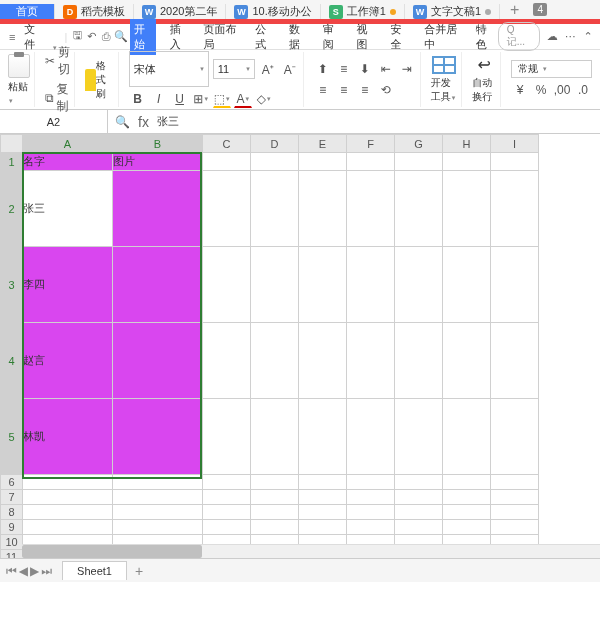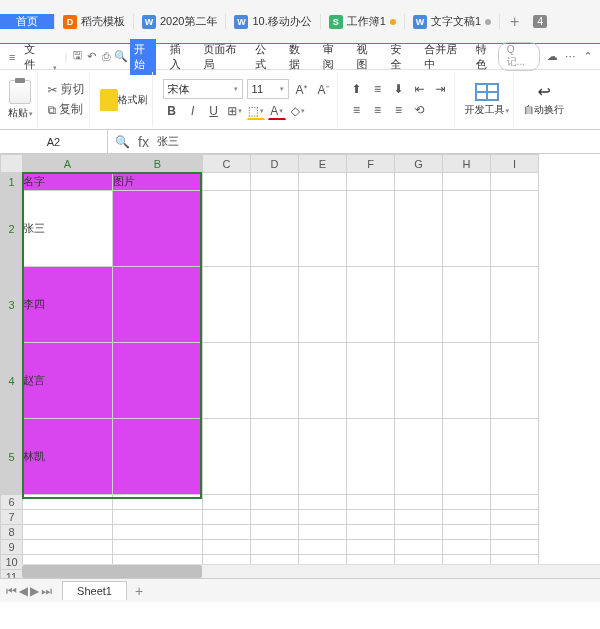--- a/index.html
+++ b/index.html
@@ -1,17 +1,17 @@
 <!DOCTYPE html>
 <html><head>
 <meta charset="utf-8">
 <style>
 *{margin:0;padding:0;box-sizing:border-box;font-family:"Microsoft YaHei",Arial,sans-serif}
 body{width:600px;height:629px;background:#fff;overflow:hidden;font-size:12px;color:#333}
-.tabbar{display:flex;height:44px;background:#f5f5f5;border-bottom:1px solid #ef4444;align-items:center}
+.tabbar{display:flex;height:24px;background:#f5f5f5;border-bottom:5px solid #ef4444;align-items:flex-end}
 .tab{display:flex;align-items:center;padding:0 8px;gap:4px;border-right:1px solid #e0e0e0;font-size:11px;cursor:pointer;white-space:nowrap}
 .tab.home{background:#417ff9;color:#fff;font-weight:500;padding:0 16px}
 .tab-icon{width:14px;height:14px;border-radius:2px;display:flex;align-items:center;justify-content:center;font-size:9px;color:#fff;font-weight:bold}
 .ic-dao{background:#f56c00}.ic-w{background:#4a89dc}.ic-s{background:#3cb371}
 .tab-dot{width:6px;height:6px;border-radius:50%;background:#f5a623}
 .tab-dot.g{background:#aaa}
 .tab-plus{padding:0 10px;color:#888;font-size:16px}
 .tab-count{background:#888;color:#fff;border-radius:2px;padding:1px 4px;font-size:10px;margin:auto 4px}
 .menubar{display:flex;height:26px;align-items:center;border-bottom:1px solid #e0e0e0;padding:0 6px;gap:2px;font-size:11px}
 .menu-file{display:flex;align-items:flex-end;gap:10px;padding:0 4px;cursor:pointer}
@@ -26,21 +26,21 @@
 .rgroup{display:flex;flex-direction:column;justify-content:center;gap:2px;padding:0 4px;border-right:1px solid #eee}
 .rgroup:last-child{border-right:none}
 .paste-btn{display:flex;flex-direction:column;align-items:center;gap:2px;cursor:pointer;font-size:10px}
 .paste-ico{width:22px;height:24px;background:linear-gradient(#fff,#f0f0f0);border:1px solid #ccc;border-radius:2px;position:relative}
 .paste-ico::before{content:"";position:absolute;top:-3px;left:5px;width:10px;height:5px;background:#888;border-radius:1px}
 .rcol{display:flex;flex-direction:column;gap:3px;justify-content:center}
 .rrow{display:flex;gap:4px;align-items:center;font-size:10px}
 .cut-ico,.copy-ico{display:flex;gap:3px;align-items:center;cursor:pointer;color:#555}
 .brush{display:flex;flex-direction:row;align-items:center;font-size:10px;cursor:pointer}
 .brush-ico{width:18px;height:22px;background:#f5d020;border-radius:2px 2px 0 0}
-.font-sel{border:1px solid #ccc;height:20px;padding:0 4px;font-size:11px;min-width:80px;display:flex;align-items:center;justify-content:space-between;cursor:pointer}
+.font-sel{border:1px solid #ccc;height:36px;padding:0 4px;font-size:11px;min-width:80px;display:flex;align-items:center;justify-content:space-between;cursor:pointer}
 .size-sel{border:1px solid #ccc;height:20px;padding:0 4px;font-size:11px;width:42px;display:flex;align-items:center;justify-content:space-between;cursor:pointer}
 .fbtns{display:flex;gap:3px}
 .fbtn{width:18px;height:18px;display:flex;align-items:center;justify-content:center;cursor:pointer;font-size:12px;color:#555;border:1px solid transparent}
 .dd{font-size:7px;color:#888;margin-left:1px}
 .merge-btn{display:flex;flex-direction:column;align-items:center;gap:2px;cursor:pointer;font-size:10px}
 .merge-ico{width:24px;height:18px;border:1px solid #5b9bd5;display:grid;grid-template-columns:1fr 1fr}
 .merge-ico span{border:0.5px solid #5b9bd5}
 .wrap-btn{display:flex;flex-direction:column;align-items:center;gap:2px;cursor:pointer;font-size:10px}
 .fmt-sel{border:1px solid #ccc;padding:1px 6px;font-size:10px;display:flex;align-items:center;gap:4px;cursor:pointer}
 .namebox-row{display:flex;height:24px;border-bottom:1px solid #ccc;align-items:center}
@@ -208,20 +208,34 @@
         </div>
       <span><span>开发工具</span><span class="dd">▾</span></span>
     </div>
   </div>
   <div class="rgroup">
     <div class="wrap-btn">
       <span style="font-size:16px">↩</span>
       <span>自动换行</span>
     </div>
   </div>
+  <div class="rgroup">
+    <div class="rcol">
+      <div class="fmt-sel">
+          <span>常规</span>
+          <span class="dd">▾</span>
+        </div>
+      <div class="fbtns">
+        <span class="fbtn">¥</span>
+        <span class="fbtn">%</span>
+        <span class="fbtn">,00</span>
+        <span class="fbtn">.0</span>
+      </div>
+    </div>
+  </div>
 </div>
 
 <div class="namebox-row">
   <div class="namebox">A2</div>
   <div class="fx-area">
     <span class="mini-icon">🔍</span>
     <span class="fx-lbl">fx</span>
     <span class="fx-val">张三</span>
   </div>
 </div>

